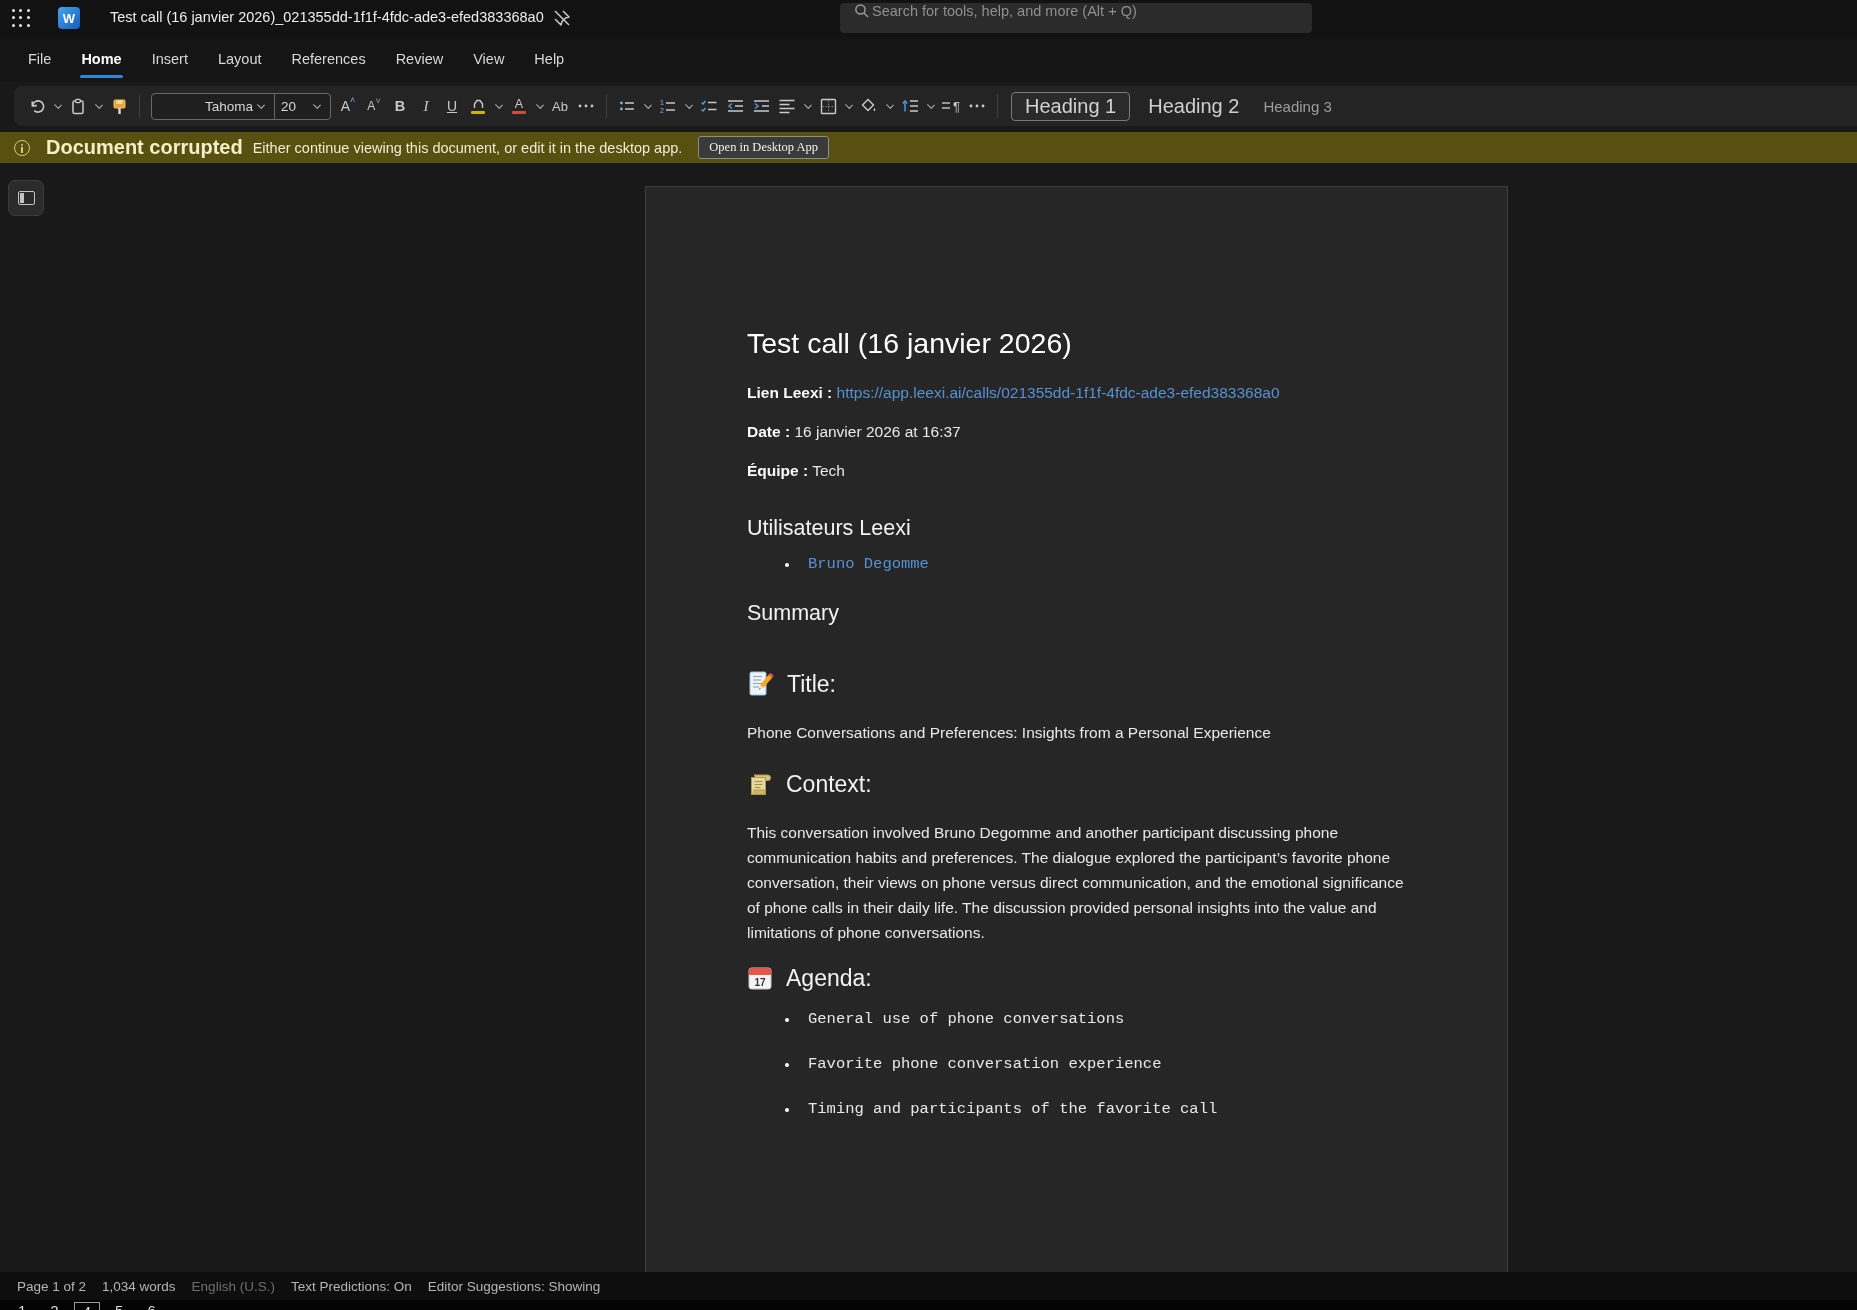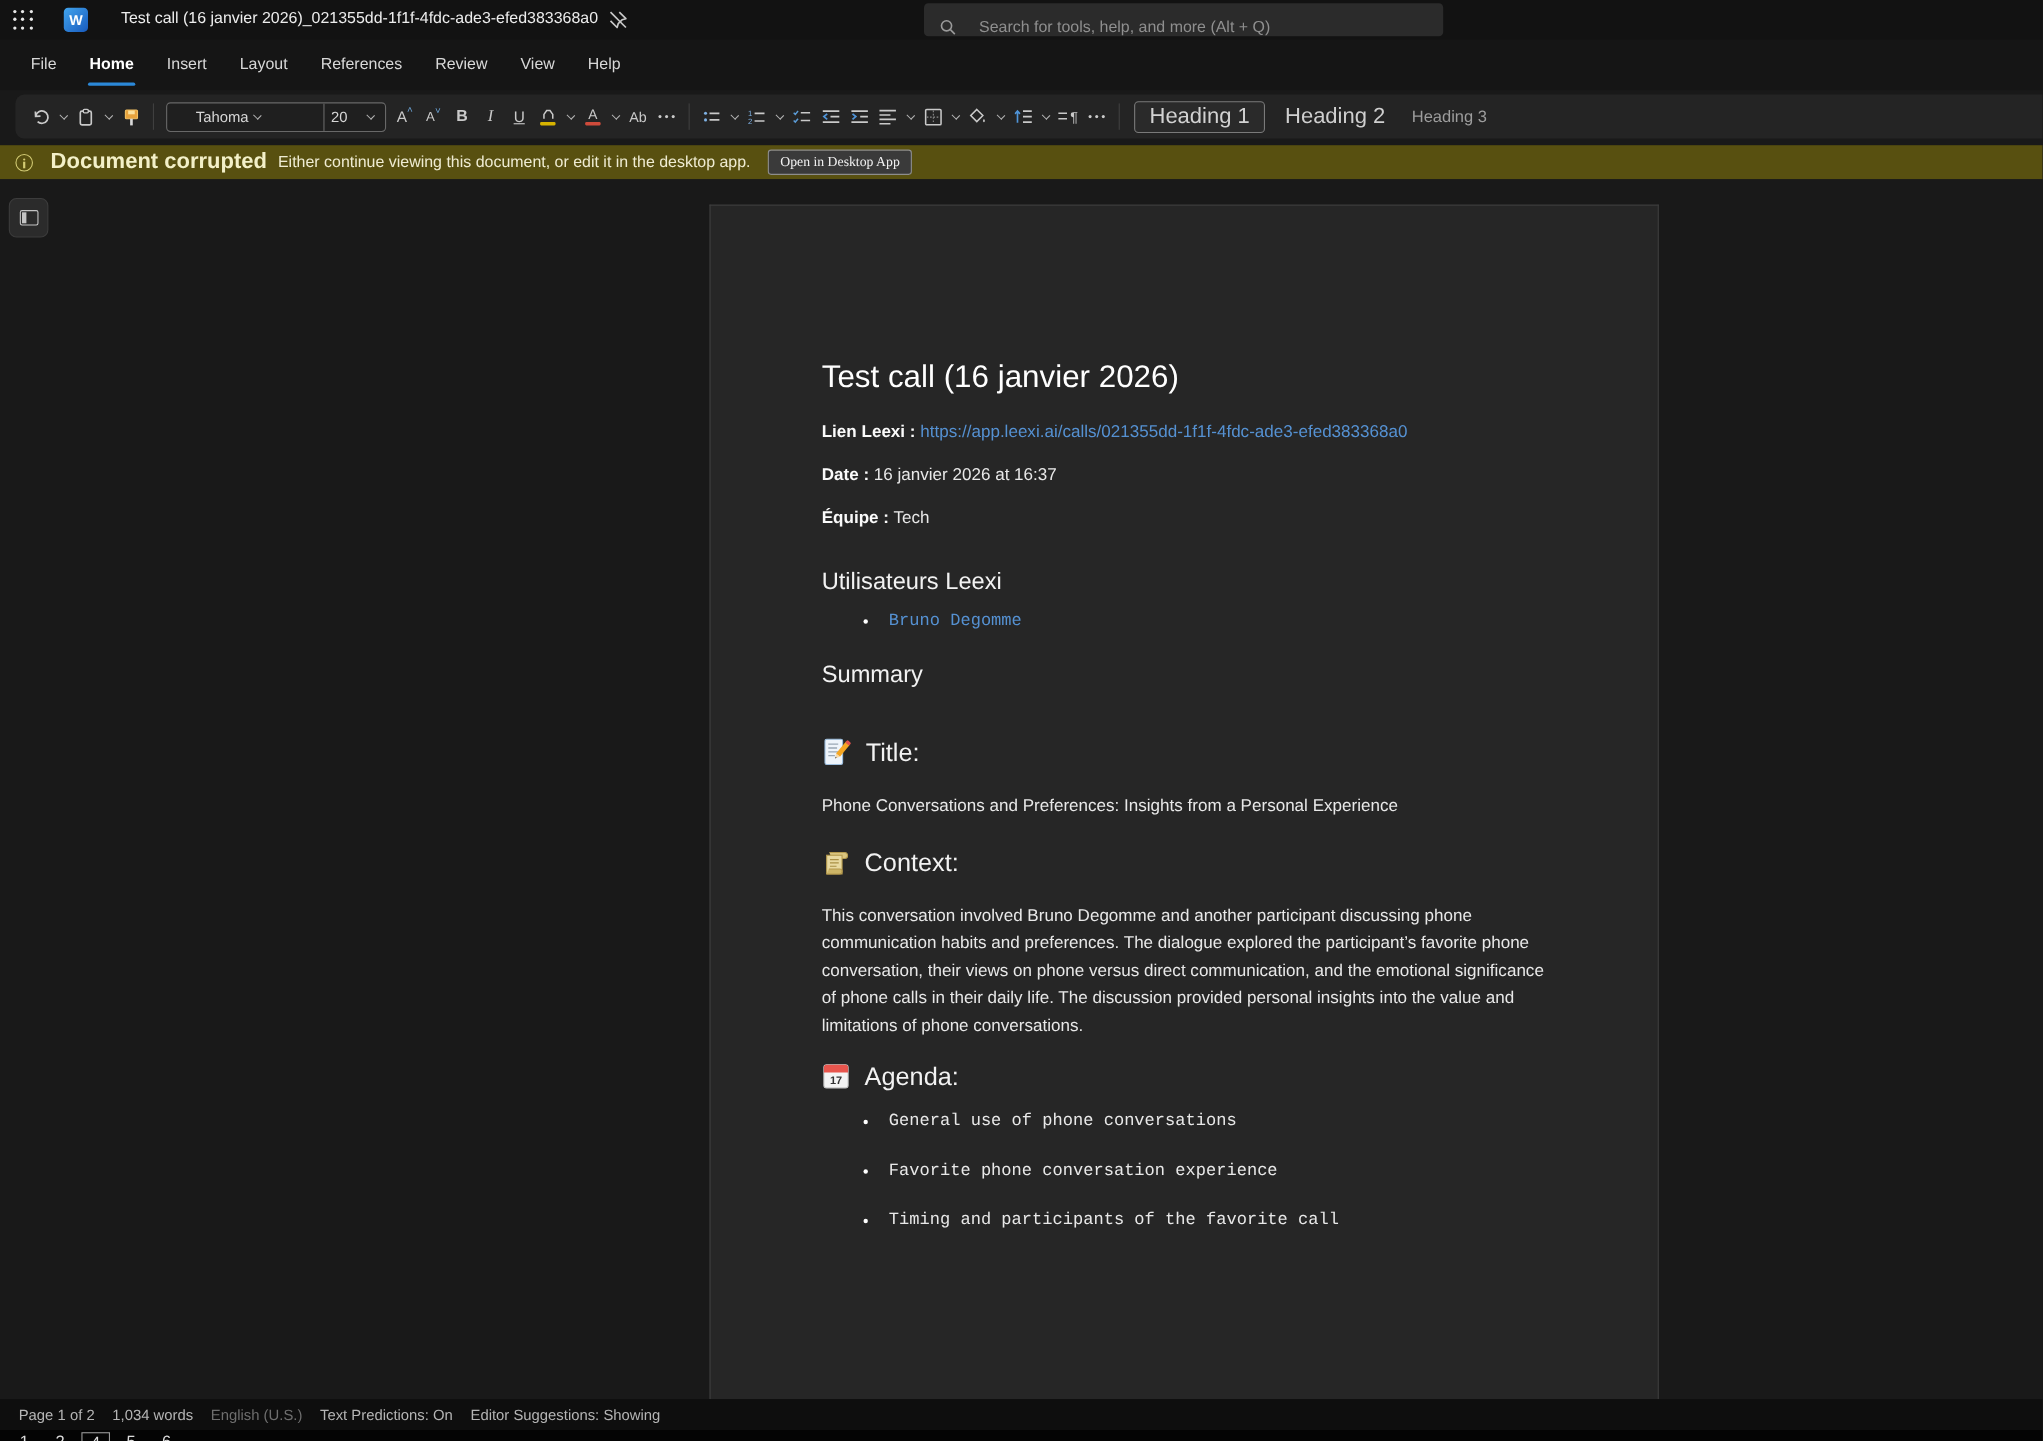--- a/index.html
+++ b/index.html
@@ -13,21 +13,21 @@
   .topbar { position:absolute; left:0; top:0; width:1857px; height:36px; background:#121212; }
   .waffle { position:absolute; left:10px; top:7px; width:22px; height:22px; display:grid;
             grid-template-columns:repeat(3,1fr); grid-template-rows:repeat(3,1fr); place-items:center; cursor:pointer; }
   .waffle i { width:3px; height:3px; border-radius:50%; background:#e8e8e8; }
   .wordlogo { position:absolute; left:58px; top:7px; width:22px; height:22px; border-radius:4px;
               background:linear-gradient(135deg,#41a5ee 0%,#2b7cd3 55%,#185abd 100%);
               color:#fff; font-weight:bold; font-size:13px; display:flex; align-items:center; justify-content:center; }
   .doctitle { position:absolute; left:110px; top:9px; font-size:14.5px; color:#ededed; white-space:nowrap; }
   .unpin { position:absolute; left:551px; top:7px; width:22px; height:22px; }
   .searchbox { position:absolute; left:840px; top:3px; width:472px; height:30px; background:#2b2b2b;
-               border-radius:4px; display:flex; align-items:flex-end; padding-left:14px; gap:20px; }
+               border-radius:4px; display:flex; align-items:flex-start; padding-left:14px; gap:2px; }
   .searchbox .ph { color:#8f8f8f; font-size:14.5px; }
   
   .menubar { position:absolute; left:0; top:36px; width:1857px; height:46px; background:#151515;
              display:flex; align-items:center; padding-left:13px; }
   .menu-item { position:relative; padding:0 15px; font-size:14.5px; color:#d8d8d8; height:100%;
                display:flex; align-items:center; cursor:pointer; }
   .menu-item.active { color:#ffffff; font-weight:bold; }
   .menu-item.active::after { content:""; position:absolute; left:14px; right:14px; bottom:4px; height:3px;
                border-radius:2px; background:#2b88d8; }
   
@@ -35,21 +35,21 @@
             border-radius:8px 0 0 8px; display:flex; align-items:center; padding-left:10px; }
   .btn { min-width:26px; height:28px; border-radius:4px; display:flex; align-items:center; justify-content:center;
          color:#c9c9c9; cursor:pointer; padding:0 3px; }
   .chev { width:15px; height:28px; display:flex; align-items:center; justify-content:center; cursor:pointer; }
   .chev i { width:6px; height:6px; border-right:1.5px solid #b5b5b5; border-bottom:1.5px solid #b5b5b5;
             transform:rotate(45deg) scaleY(.85); margin-top:-3px; }
   .sep { width:1px; height:24px; background:#3f3f3f; margin:0 7px; }
   .fontctl { display:flex; align-items:center; height:27px; border:1px solid #686868; border-radius:4px;
              overflow:hidden; margin:0 4px; background:#1f1f1f; }
   .fontctl .cell { display:flex; align-items:center; height:100%; padding:0 6px; color:#d6d6d6; font-size:13.5px; }
-  .fontctl .name { width:122px; justify-content:flex-start;margin-left:20px; }
+  .fontctl .name { width:122px; justify-content:flex-end; }
   .fontctl .size { width:56px; justify-content:space-between; border-left:1px solid #686868; }
   .glyphB { font-weight:bold; font-size:14.5px; }
   .glyphI { font-family:"Liberation Serif", serif; font-style:italic; font-size:15px; }
   .glyphU { text-decoration:underline; font-size:14px; }
   .stackico { display:flex; flex-direction:column; align-items:center; line-height:1; }
   .growcaret { color:#6fa8dc; font-size:9px; line-height:4px; }
   .colorbar { width:14px; height:3px; margin-top:1px; border-radius:1px; }
   .gallery { display:flex; align-items:center; gap:10px; margin-left:6px; }
   .style1 { border:1px solid #7a7a7a; background:#2a2a2a; border-radius:4px; padding:2px 13px;
             font-size:20px; color:#d2d2d2; cursor:pointer; white-space:nowrap; }

